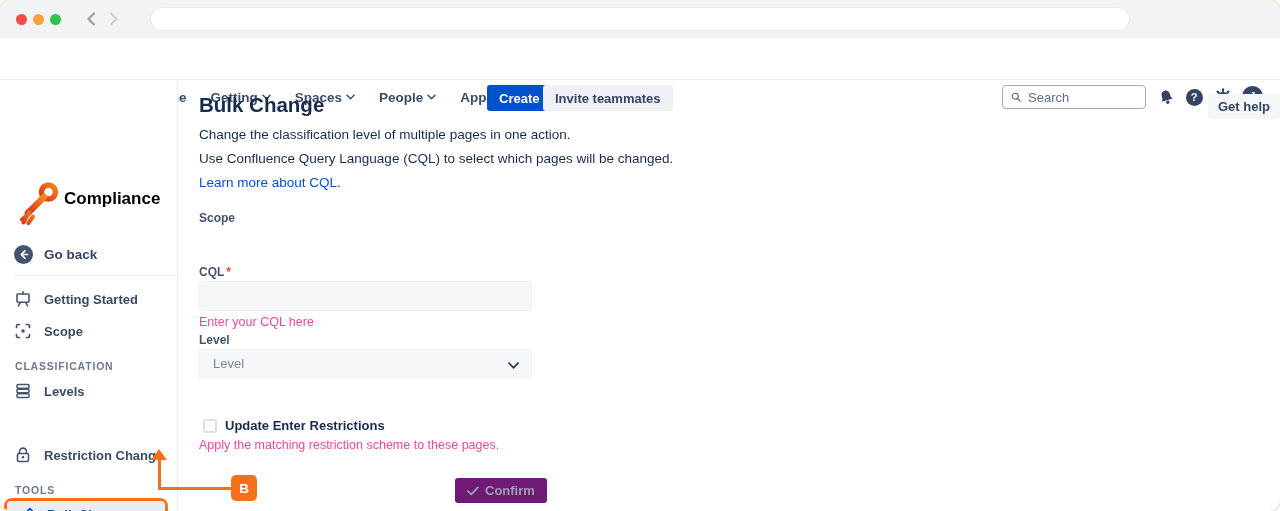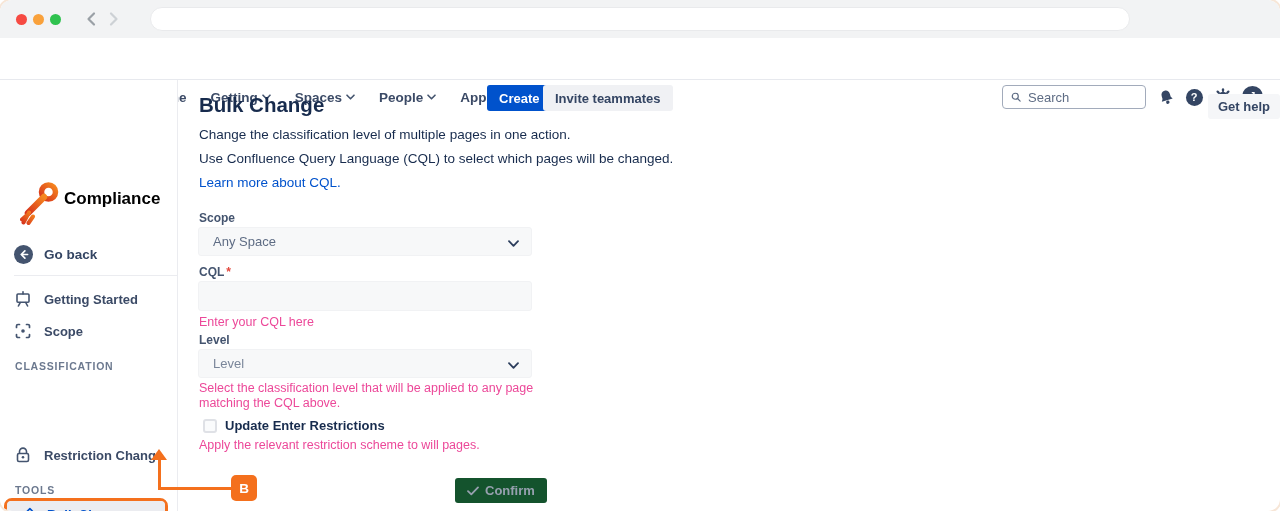--- a/index.html
+++ b/index.html
@@ -77,21 +77,21 @@
   .select { position:absolute; left:198px; width:334px; height:29px; background:#F7F8F9; border:1px solid #F1F2F4;
             border-radius:3px; display:flex; align-items:center; padding:0 14px; cursor:pointer; }
   .select .val { font-size:13px; }
   .select .chev-dd { position:absolute; right:12px; }
   .text-input { position:absolute; left:198px; width:334px; height:30px; background:#F7F8F9; border:1px solid #F1F2F4;
                 border-radius:3px; font-size:13px; color:#172B4D; padding:0 14px; outline:none; font-family:inherit; }
   .helper { position:absolute; left:199px; font-size:12.5px; color:#ec4899; line-height:15px; }
   .checkbox { position:absolute; left:203px; top:419px; width:14px; height:14px; background:#FAFBFC; border:2px solid #DFE1E6;
               border-radius:3px; cursor:pointer; }
   .cb-label { position:absolute; left:225px; top:418px; font-size:13px; font-weight:700; color:#172B4D; cursor:pointer; }
-  .btn-confirm { position:absolute; left:455px; top:478px; height:25px; padding:0 12px; background:#14532d; border:none;
+  .btn-confirm { position:absolute; left:455px; top:478px; height:25px; padding:0 12px; background:#701a75; border:none;
                  border-radius:3px; color:#97A0AF; font-size:13px; font-weight:600; display:flex; align-items:center; gap:6px; }
 </style>
 </head>
 <body>
 
 <div class="screen">
 
   <div class="chrome">
     <div class="tl red"></div>
     <div class="tl amber"></div>
@@ -247,20 +247,30 @@
             <rect x="3" y="4" width="12" height="8.2" rx="1"></rect>
             <path d="M6.2 12.6 L4.4 16"></path>
             <path d="M11.8 12.6 L13.6 16"></path>
         </svg>
         </span>
       <span class="lbl">Getting Started</span>
     </div>
 
     <div class="side-header" style="top:280px">CLASSIFICATION</div>
 
+    <div class="side-item" style="top:296px">
+      <span class="ic">
+        <svg width="18" height="18" viewBox="0 0 18 18" fill="none" stroke="#44546F" stroke-width="1.5">
+          <rect x="3" y="2.6" width="12" height="3.6" rx="1"></rect>
+            <rect x="3" y="7.2" width="12" height="3.6" rx="1"></rect>
+            <rect x="3" y="11.8" width="12" height="3.6" rx="1"></rect>
+        </svg>
+        </span>
+      <span class="lbl">Levels</span>
+    </div>
     <div class="side-item" style="top:360px">
       <span class="ic">
         <svg width="18" height="18" viewBox="0 0 18 18" fill="none" stroke="#44546F" stroke-width="1.6">
           <path d="M5.5 7.5 V5.6 A3.5 3.5 0 0 1 12.5 5.6 V7.5"></path>
             <rect x="3.5" y="7.5" width="11" height="8" rx="1.5"></rect>
           <circle cx="9" cy="11.2" r="1.3" fill="#44546F" stroke="none"></circle>
         </svg>
         </span>
       <span class="lbl">Restriction Change</span>
     </div>
@@ -285,49 +295,40 @@
   <div class="annot-hline"></div>
   <div class="annot-badge">B</div>
 
   <button class="get-help">Get help</button>
   <div class="page-title">Bulk Change</div>
   <div class="para" style="top:151px">Use Confluence Query Language (CQL) to select which pages will be changed.</div>
   <div class="para" style="top:127px">Change the classification level of multiple pages in one action.</div>
   <div class="link" style="top:175px">Learn more about CQL.</div>
 
   <div class="fld-label" style="top:211px">Scope</div>
-  <div class="select" style="top:227px">
-    <span class="val" style="color:#5E6C84">Any Space</span>
-    <span class="chev-dd">
-      <svg width="11" height="7" viewBox="0 0 11 7">
-          <path d="M1 1.2 L5.5 5.8 L10 1.2" fill="none" stroke="#2C3E5D" stroke-width="1.8" stroke-linecap="round" stroke-linejoin="round"></path>
-        </svg>
-    </span>
-  </div>
 
   <div class="fld-label" style="top:265px">
     <span>CQL</span><span class="req-star">*</span>
   </div>
   <input class="text-input" style="top: 281px;" value="">
   <div class="helper" style="top:315px">Enter your CQL here</div>
 
   <div class="fld-label" style="top:333px">Level</div>
   <div class="select" style="top:349px">
     <span class="val" style="color:#7A869A">Level</span>
     <span class="chev-dd">
       <svg width="11" height="7" viewBox="0 0 11 7">
           <path d="M1 1.2 L5.5 5.8 L10 1.2" fill="none" stroke="#2C3E5D" stroke-width="1.8" stroke-linecap="round" stroke-linejoin="round"></path>
         </svg>
     </span>
   </div>
-  <div class="helper" style="top:381px; width:340px">Select the classification level that will be applied to any page matching the CQL above.</div>
 
   <div class="checkbox"></div>
   <div class="cb-label">Update Enter Restrictions</div>
-  <div class="helper" style="top:438px">Apply the relevant restriction scheme to will pages.</div>
+  <div class="helper" style="top:438px">Apply the matching restriction scheme to these pages.</div>
 
   <button class="btn-confirm">
     <svg width="12" height="10" viewBox="0 0 12 10">
         <path d="M1 5.2 L4.3 8.4 L11 1.4" fill="none" stroke="#97A0AF" stroke-width="1.8" stroke-linecap="round" stroke-linejoin="round"></path>
       </svg>
     <span>Confirm</span>
   </button>
 
 </div>
 

